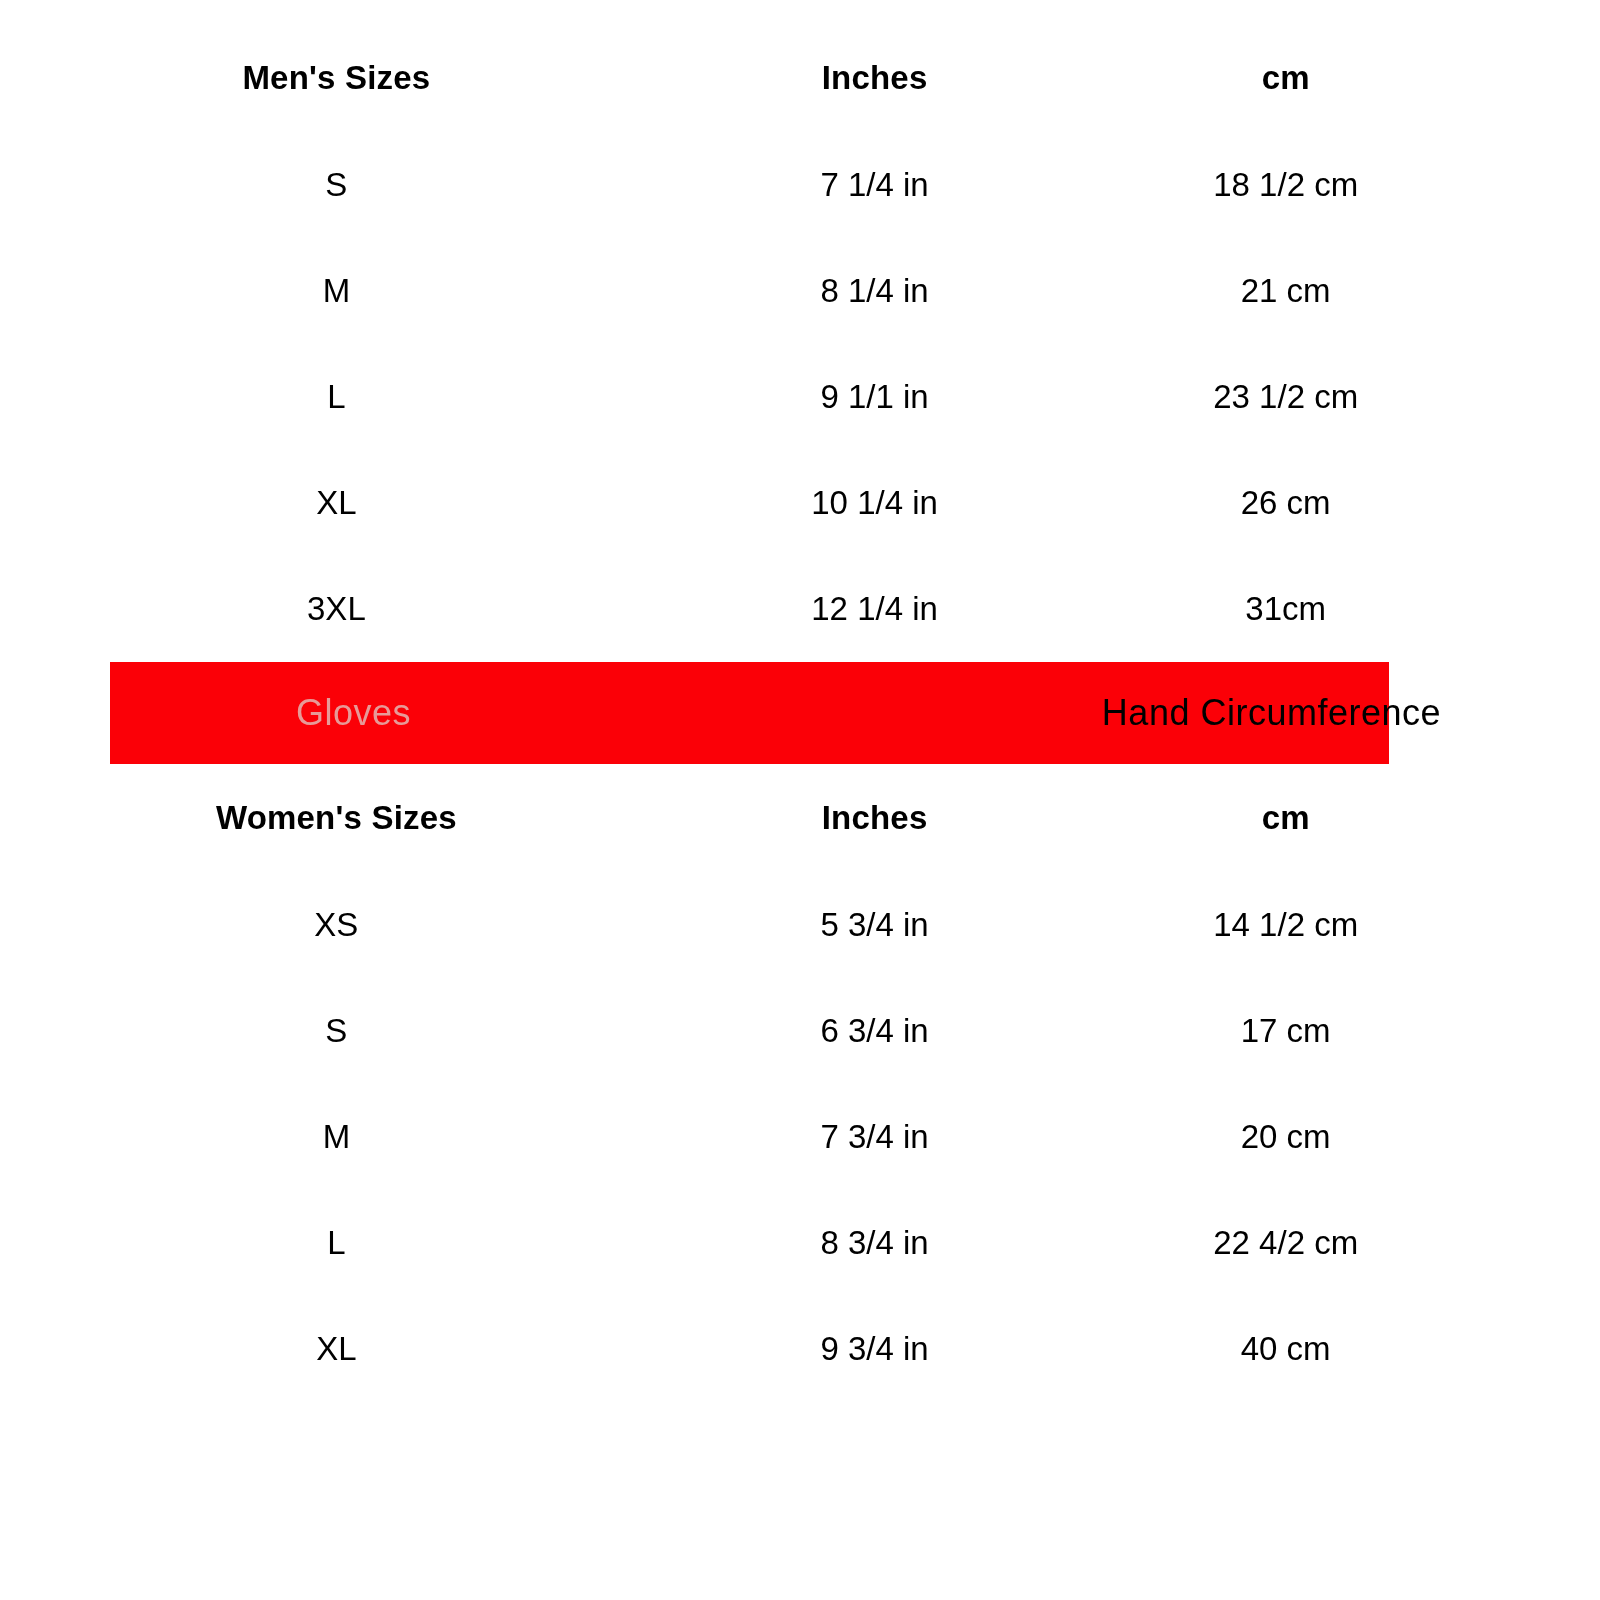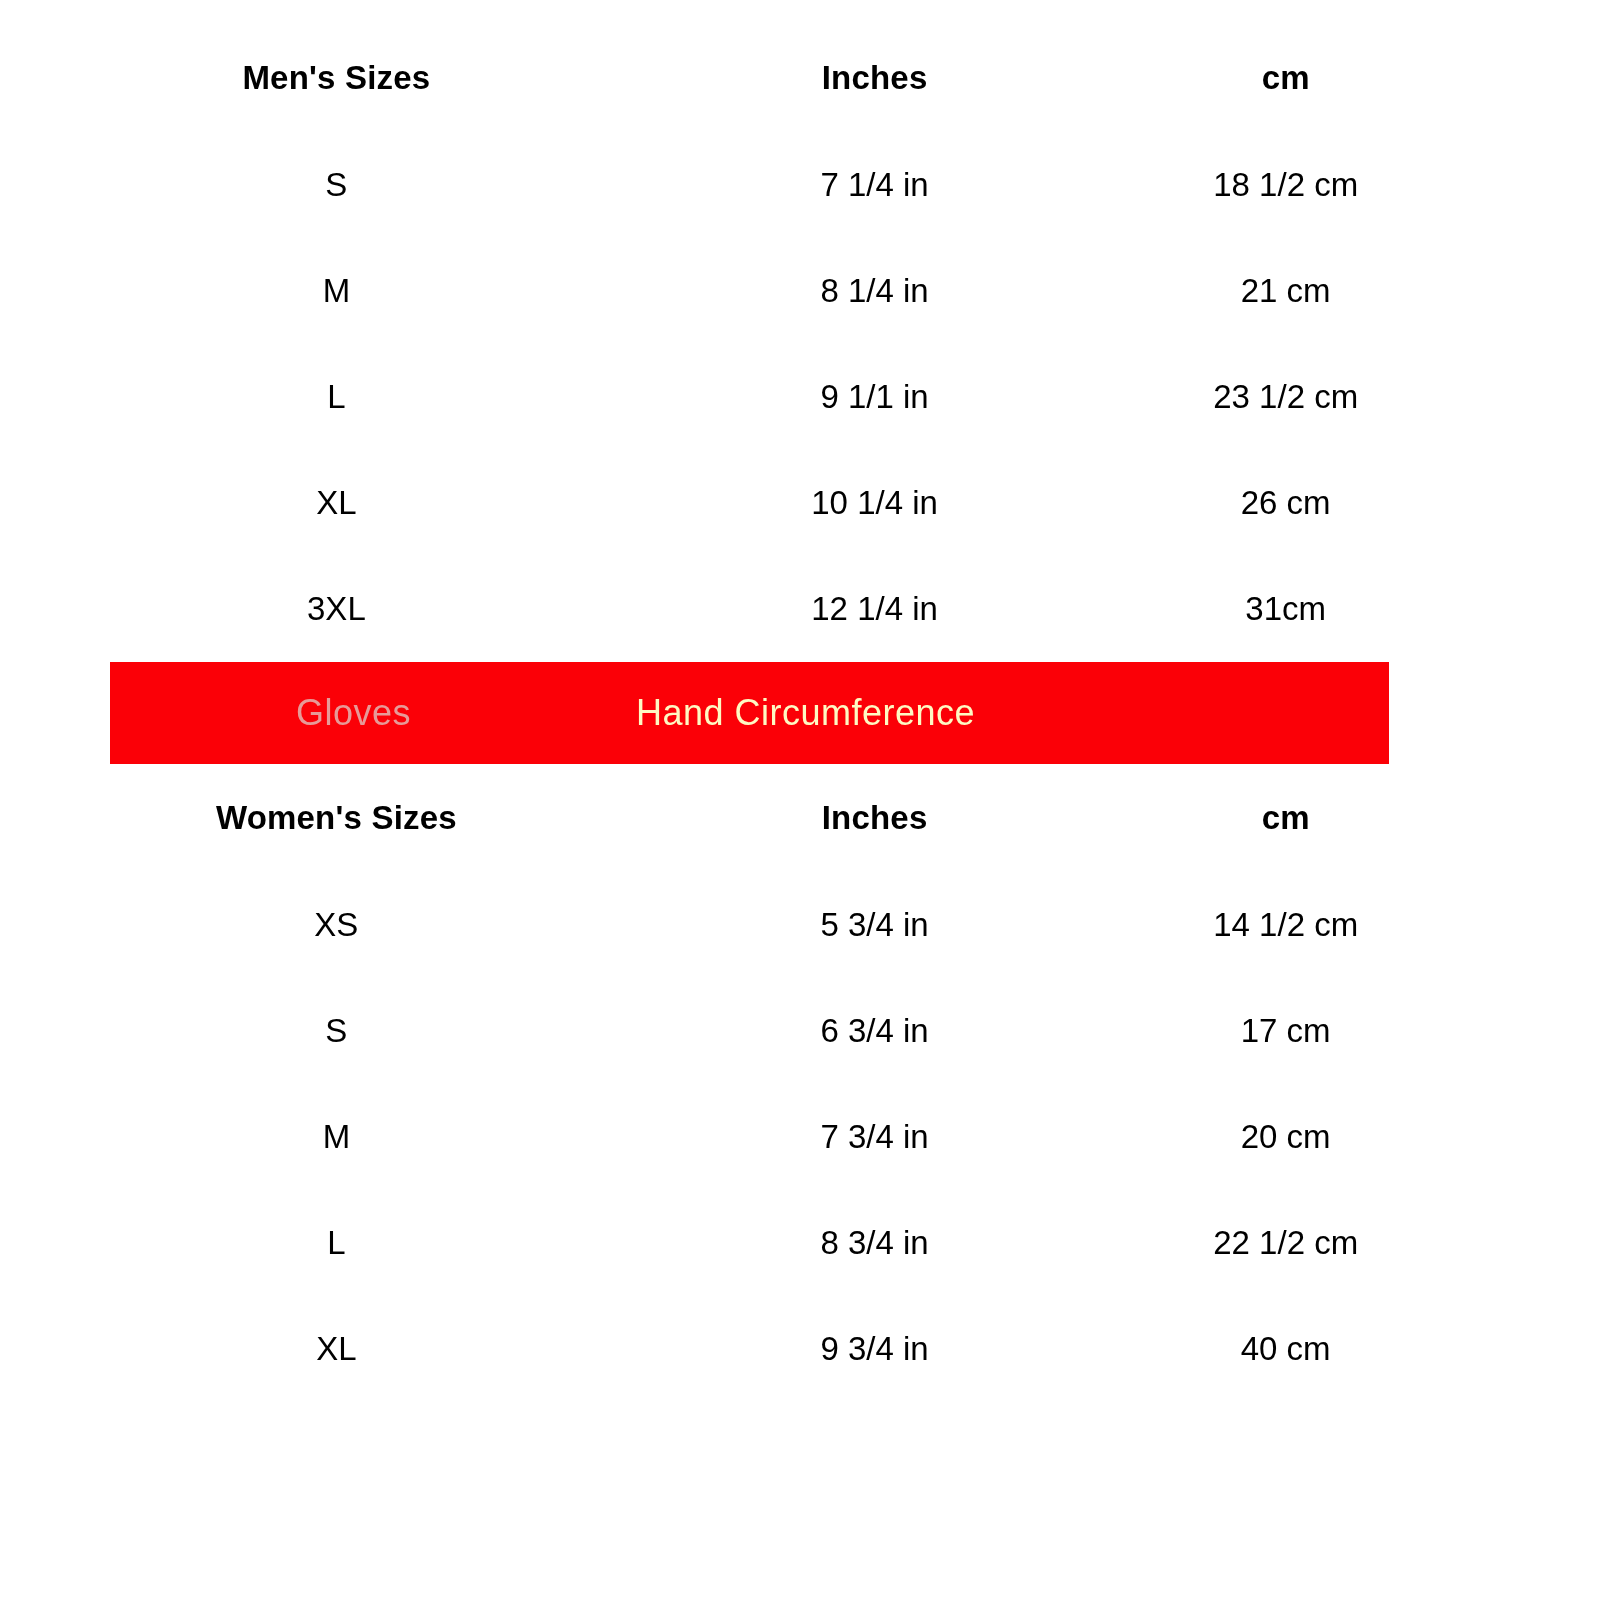--- a/index.html
+++ b/index.html
@@ -61,22 +61,22 @@
   .banner .banner-left {
     position: absolute;
     left: 186px;
     color: #e79a98;
     letter-spacing: 0.5px;
   }
   .banner .banner-center {
     position: absolute;
     left: 8px;
     right: 0;
-    text-align: center;
-    color: #fef9c3;
+    text-align: right;
+    color: #000000;
     letter-spacing: 0.5px;
     transform: translateX(52px);
   }
   .banner-wrap {
     margin-left: 110px;
     margin-right: 106px;
   }
   .spacer-top { height: 24px; }
   .spacer-bottom { height: 40px; }
 </style>
@@ -156,21 +156,21 @@
         <td class="data-cell">17 cm</td>
       </tr>
       <tr>
         <td class="data-cell">M</td>
         <td class="data-cell">7 3/4 in</td>
         <td class="data-cell">20 cm</td>
       </tr>
       <tr>
         <td class="data-cell">L</td>
         <td class="data-cell">8 3/4 in</td>
-        <td class="data-cell">22 1/2 cm</td>
+        <td class="data-cell">22 4/2 cm</td>
       </tr>
       <tr>
         <td class="data-cell">XL</td>
         <td class="data-cell">9 3/4 in</td>
         <td class="data-cell">40 cm</td>
       </tr>
     </tbody>
   </table>
 
   <div class="spacer-bottom"></div>

